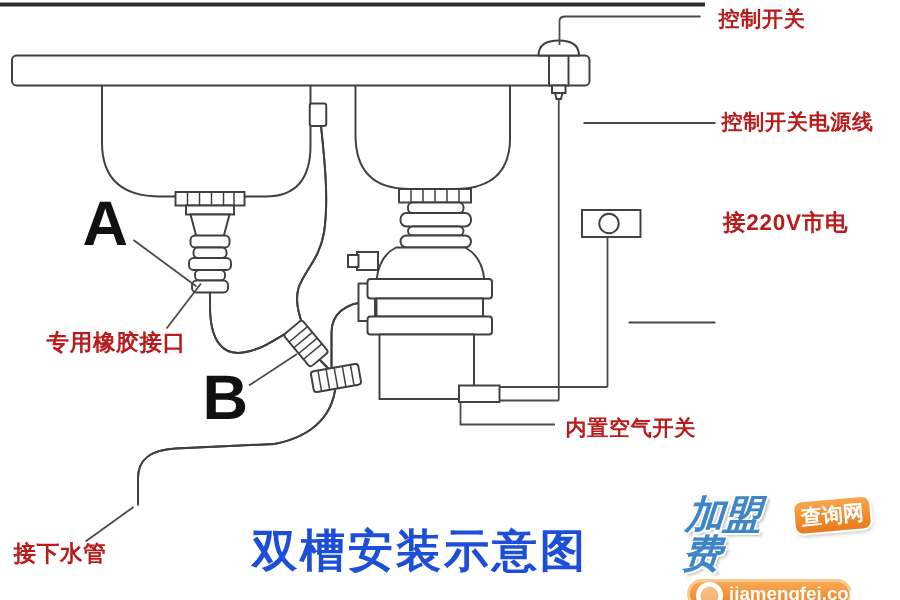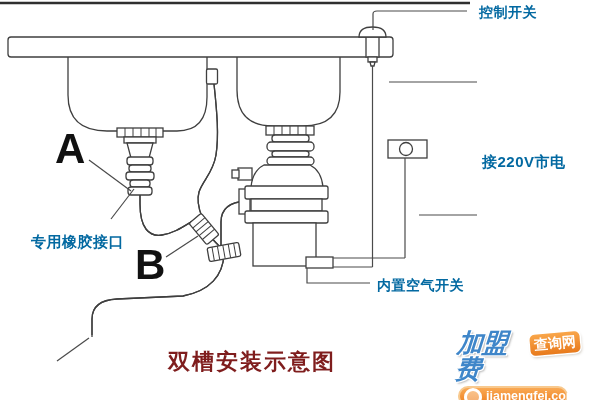--- a/index.html
+++ b/index.html
@@ -8,30 +8,30 @@
     background:#ffffff; font-family:"Liberation Sans", sans-serif;
   }
   .stage svg { position:absolute; left:0; top:0; }
   .shape { fill:#ffffff; stroke:#3f3f3f; stroke-width:1.3; }
   .ln    { fill:none; stroke:#3f3f3f; stroke-width:1.3; }
   .rib   { fill:none; stroke:#3f3f3f; stroke-width:1; }
   .pd    { fill:none; stroke:#3f3f3f; stroke-width:1.3; stroke-linecap:butt; }
   .wire  { fill:none; stroke:#4a4a4a; stroke-width:1.2; }
   .lbl {
     position:absolute; white-space:nowrap; font-weight:bold;
-    color:#0369a1; line-height:1.15; letter-spacing:0.5px;
-  }
-  .sz14 { font-size:14px; } .sz15 { font-size:15px;margin-top:13px; }
+    color:#b91c1c; line-height:1.15; letter-spacing:0.5px;
+  }
+  .sz14 { font-size:14px; } .sz15 { font-size:15px; }
   .marker {
     position:absolute; font-size:42px; font-weight:600; color:#111;
     line-height:1;
   }
   .title {
     position:absolute; left:168px; top:347px; width:224px; text-align:left;
-    font-size:22px; font-weight:bold; color:#7f1d1d; letter-spacing:2px;
+    font-size:30px; font-weight:bold; color:#1d4ed8; letter-spacing:2px;
     white-space:nowrap;
   }
   
   .wm { position:absolute; left:456px; top:330px; width:124px; }
   .wm-row1 { display:flex; align-items:flex-start; }
   .wm-brand {
     font-size:26px; font-weight:900; font-style:italic; letter-spacing:-1px;
     color:#3f86c9; line-height:1; transform:skewX(-4deg);
     text-shadow:-1px -1px 0 #fff, 1px -1px 0 #fff, -1px 1px 0 #fff,
                  1px 1px 0 #fff, 2px 2px 2px rgba(60,60,60,.35);
@@ -174,28 +174,30 @@
       <path class="wire" d="M307,268 V283 H370"></path>
       <path class="wire" d="M89,160 L131,191"></path>
       <path class="wire" d="M111,219 L134,189"></path>
       <path class="wire" d="M166,257 L198,236"></path>
       <path class="wire" d="M57,361 L89,338"></path>
     </g>
   </svg>
 
   <div class="lbl sz14" style="left:479px; top:4px;">控制开关</div>
 
+  <div class="lbl sz14" style="left:481px; top:73px;">控制开关电源线</div>
 
   <div class="lbl sz15" style="left:482px; top:140px;">接220V市电</div>
 
 
   <div class="lbl sz15" style="left:31px; top:220px;">专用橡胶接口</div>
 
   <div class="lbl sz14" style="left:377px; top:277px;">内置空气开关</div>
 
+  <div class="lbl sz15" style="left:9px; top:361px;">接下水管</div>
 
   <div class="marker" style="left:55px; top:128px;">A</div>
 
   <div class="marker" style="left:135px; top:244px;">B</div>
 
   <div class="title">双槽安装示意图</div>
 
   <div class="wm">
     <div class="wm-row1">
       <span class="wm-brand">加盟费</span>

